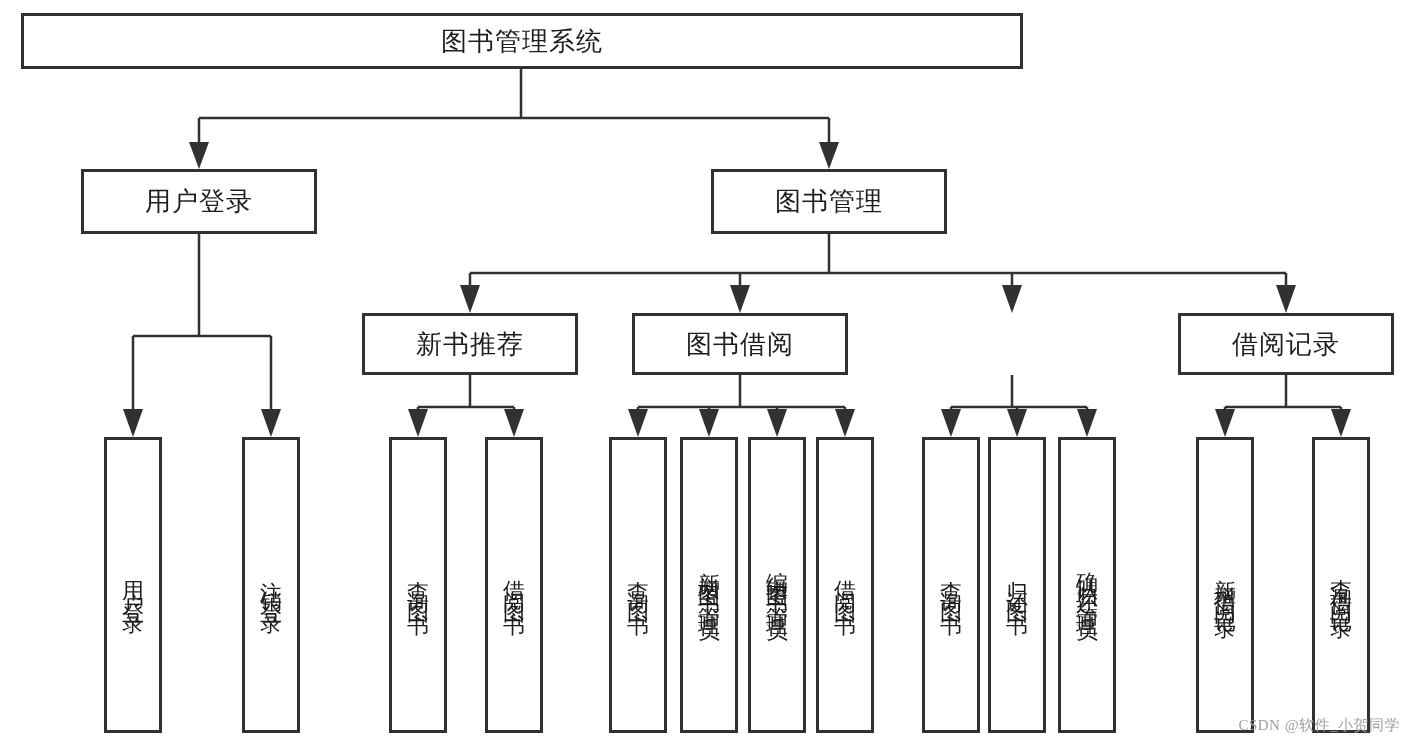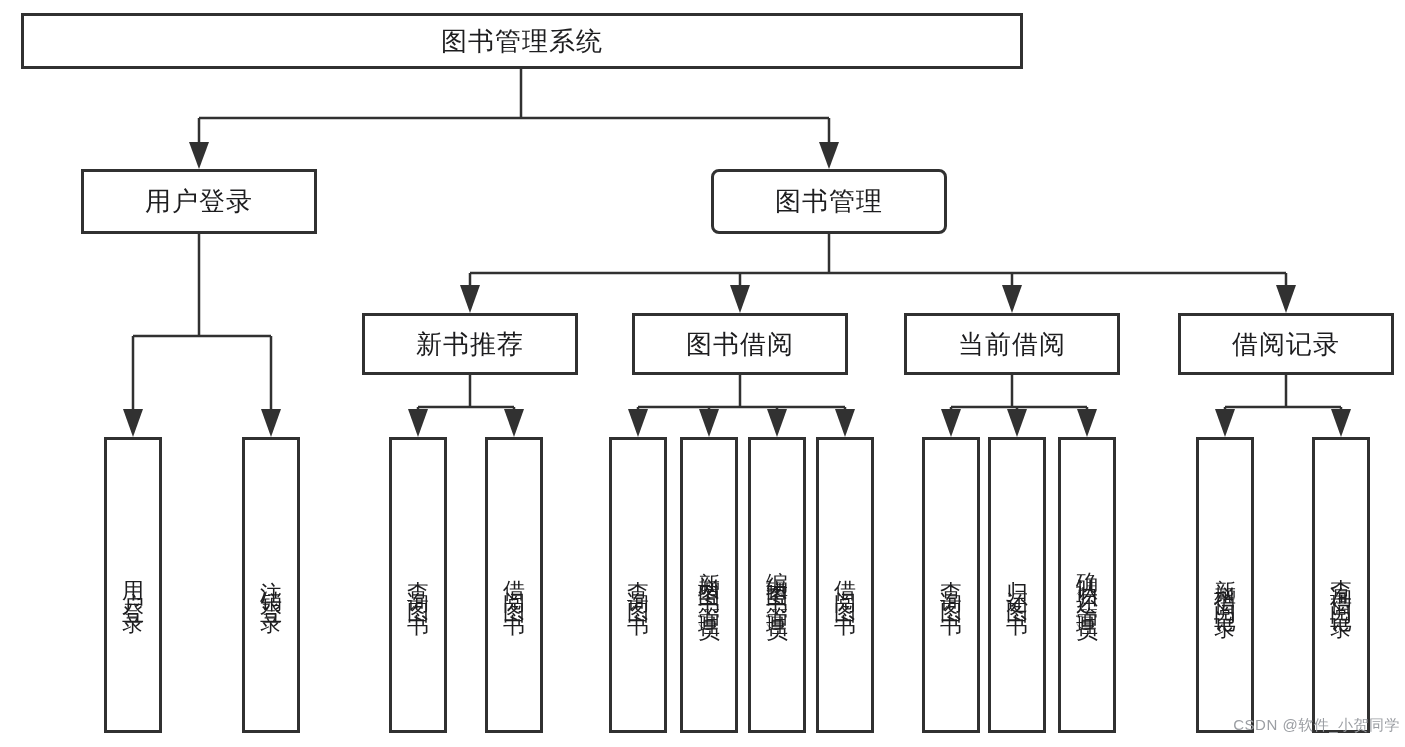--- a/index.html
+++ b/index.html
@@ -1,21 +1,21 @@
 <!DOCTYPE html>
 <html><head>
 <meta charset="utf-8">
 <style>
   html, body { margin: 0; padding: 0; background: #ffffff; }
   .canvas {
     position: relative;
     width: 1405px;
     height: 747px;
     background: #ffffff;
-    font-family: Liberation Sans, sans-serif;
+    font-family: Liberation Serif, serif;
     overflow: hidden;
   }
   .wires {
     position: absolute;
     left: 0; top: 0;
     width: 1405px; height: 747px;
   }
   .node {
     position: absolute;
     box-sizing: border-box;
@@ -34,21 +34,21 @@
     line-height: 1;
     white-space: nowrap;
   }
   .ls4 span { letter-spacing: 11px; }
   .ls6 span { letter-spacing: 8px; }
   .ls9 span { letter-spacing: 7px; }
 
   
   .n-root   { left: 21px;   top: 13px;  width: 1002px; height: 56px; }
   .n-login  { left: 81px;   top: 169px; width: 236px;  height: 65px; }
-  .n-mgmt   { left: 711px;  top: 169px; width: 236px;  height: 65px; border-radius: 8px; }
+  .n-mgmt   { left: 711px;  top: 169px; width: 236px;  height: 65px; }
   .n-newrec { left: 362px;  top: 313px; width: 216px;  height: 62px; }
   .n-borrow { left: 632px;  top: 313px; width: 216px;  height: 62px; }
   .n-cur    { left: 904px;  top: 313px; width: 216px;  height: 62px; }
   .n-rec    { left: 1178px; top: 313px; width: 216px;  height: 62px; }
   .leaf     { top: 437px; width: 58px; height: 296px; border-width: 3px; }
   .lf1  { left: 104px; }  .lf2  { left: 242px; }
   .lf3  { left: 389px; }  .lf4  { left: 485px; }
   .lf5  { left: 609px; }  .lf6  { left: 680px; }
   .lf7  { left: 748px; }  .lf8  { left: 816px; }
   .lf9  { left: 922px; }  .lf10 { left: 988px; }
@@ -121,23 +121,20 @@
   <div class="node hbox n-mgmt">
     <span>图书管理</span>
   </div>
 
   <div class="node hbox n-borrow">
     <span>图书借阅</span>
   </div>
   <div class="node hbox n-newrec">
     <span>新书推荐</span>
   </div>
-  <div class="node hbox n-cur">
-    <span>当前借阅</span>
-  </div>
   <div class="node hbox n-rec">
     <span>借阅记录</span>
   </div>
 
   <div class="node vbox leaf ls4 lf1">
     <span>用户登录</span>
   </div>
   <div class="node vbox leaf ls4 lf2">
     <span>注销登录</span>
   </div>

